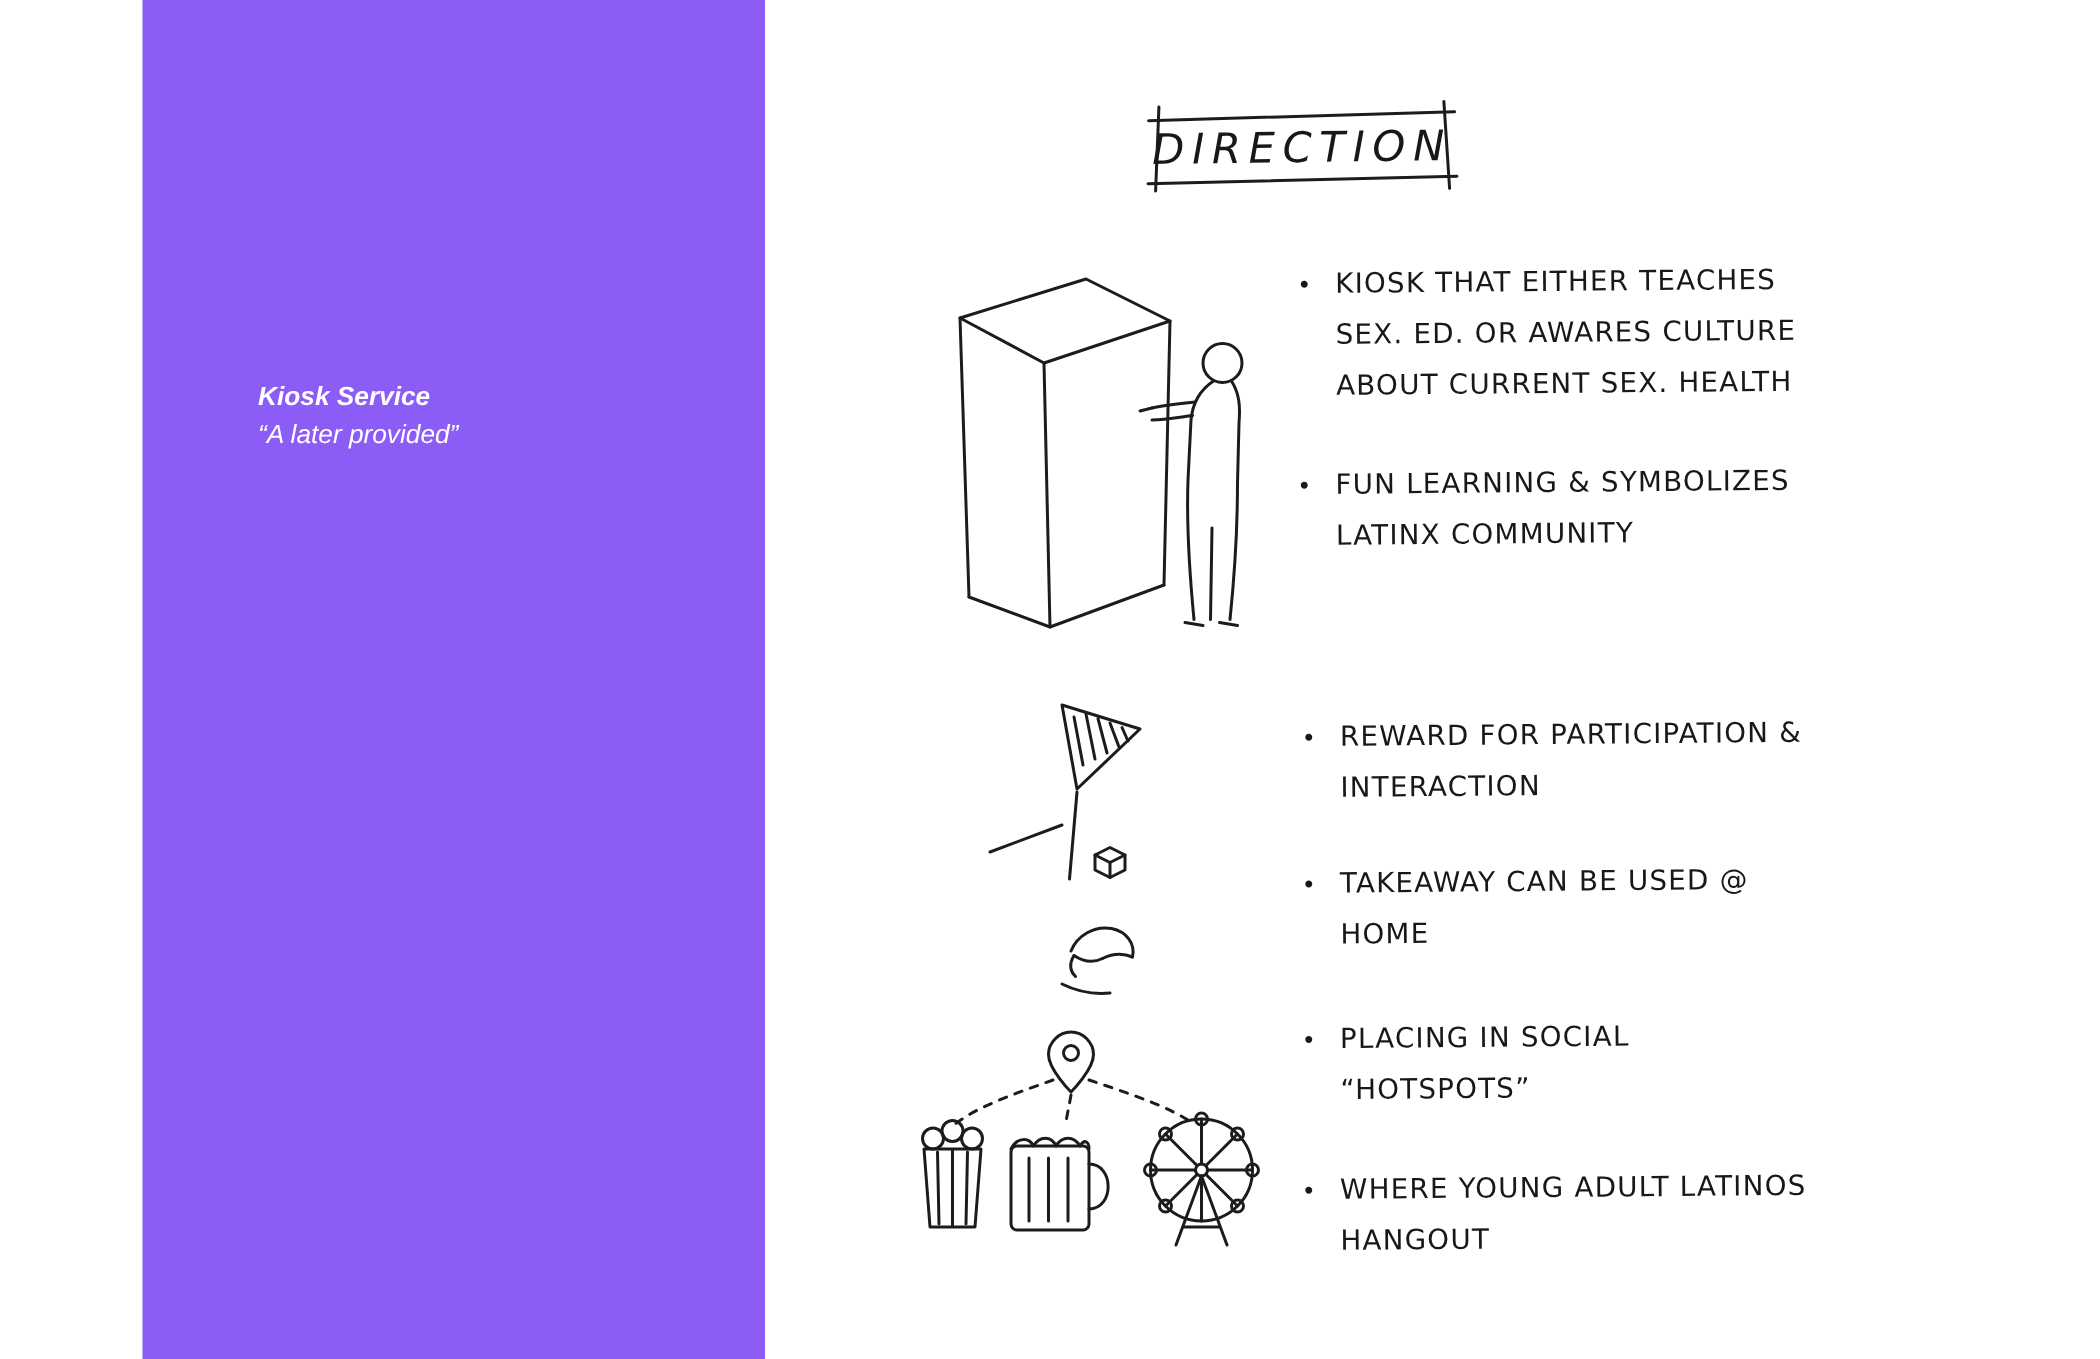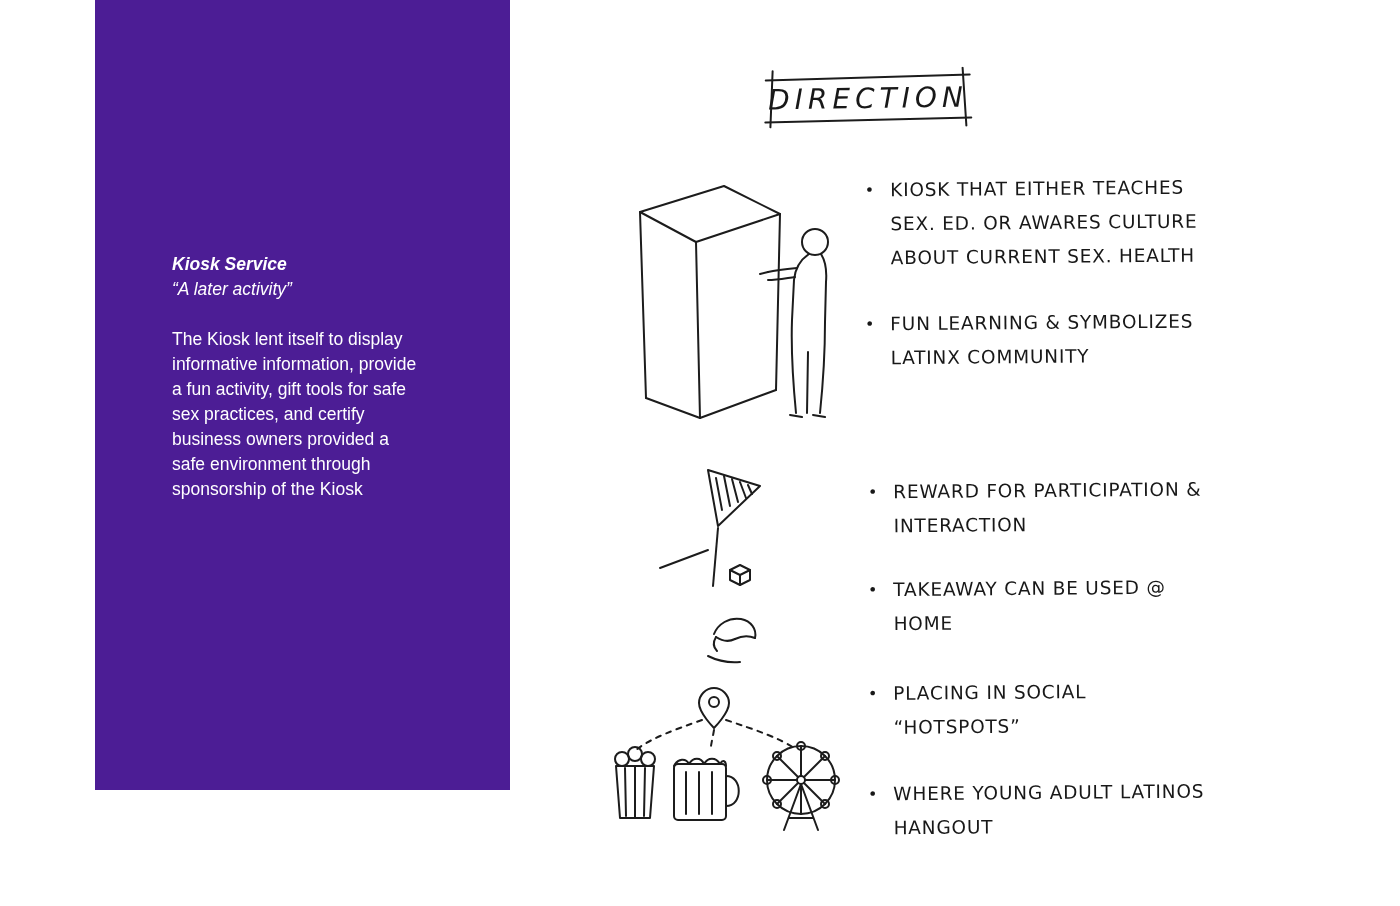--- a/index.html
+++ b/index.html
@@ -16,22 +16,22 @@
     font-family: "Liberation Sans", sans-serif;
     color: #1b1b1b;
   }
 
   
   .left-panel {
     position: absolute;
     left: 95px;
     top: 0;
     width: 415px;
-    height: 790px;
-    background: #4c1d95;
+    height: 906px;
+    background: #8b5cf6;
   }
   .left-text {
     position: absolute;
     left: 77px;
     top: 252px;
     width: 252px;
     color: #ffffff;
     font-size: 17.5px;
     line-height: 25px;
   }
@@ -114,22 +114,21 @@
   }
 </style>
 </head>
 <body>
 
 <div class="page">
 
   <div class="left-panel">
     <div class="left-text">
       <p class="case-title">Kiosk Service</p>
-      <p class="case-subtitle">“A later activity”</p>
-      <p class="case-paragraph">The Kiosk lent itself to display informative information, provide a fun activity, gift tools for safe sex practices, and certify business owners provided a safe environment through sponsorship of the Kiosk</p>
+      <p class="case-subtitle">“A later provided”</p>
     </div>
   </div>
 
   <div class="direction-box hand">
     <svg viewBox="0 0 210 60">
       <path class="frame-line" d="M3 11 L207 8"></path>
       <path class="frame-line" d="M2 53 L208 51"></path>
       <path class="frame-line" d="M10 2 L7 58"></path>
       <path class="frame-line" d="M200 1 L203 59"></path>
     </svg>

